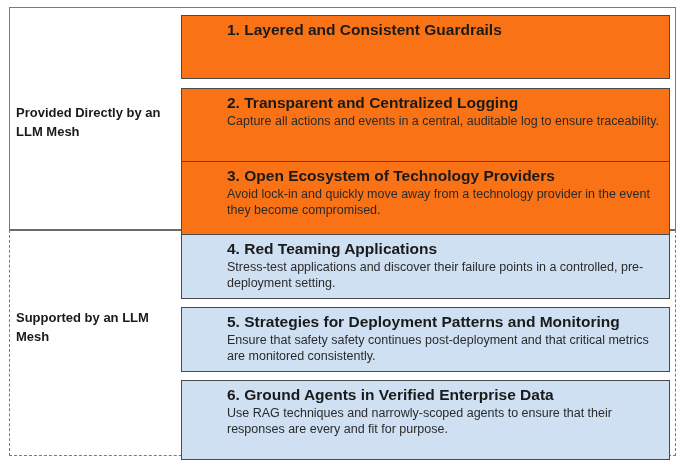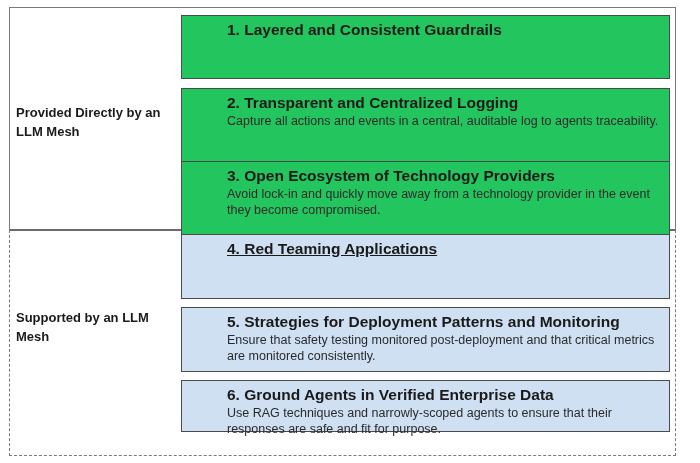--- a/index.html
+++ b/index.html
@@ -2,21 +2,21 @@
 <html><head>
   <meta charset="utf-8">
   <style>
     html, body { margin:0; padding:0; background:#ffffff; }
     body { width:700px; height:463px; position:relative; overflow:hidden; font-family:"Liberation Sans", sans-serif; color:#1a1a1a; }
     .group { position:absolute; left:9px; width:667px; box-sizing:border-box; }
     .group.solid { top:7px; height:224px; border:1.5px solid #7a7a7a; border-bottom:2px solid #6a6a6a; }
     .group.dashed { top:230px; height:226px; border:1.5px dashed #7a7a7a; border-top:none; }
     .group-label { position:absolute; left:16px; font-weight:bold; font-size:13px; line-height:19px; color:#1a1a1a; width:150px; }
     .card { position:absolute; left:181px; width:489px; box-sizing:border-box; border:1.5px solid #4a4a4a; padding:5px 10px 0 45px; }
-    .card.dark { background:#22c55e; }
+    .card.dark { background:#f97316; }
     .card.light { background:#cfe0f3; }
     .card-title { font-weight:bold; font-size:15.5px; line-height:18px; color:#1a1a1a; }
     .card-desc { font-size:12.5px; line-height:16px; color:#2a2a2a; margin-top:1px; }
   </style>
 </head>
 <body>
 
 <div class="group solid"></div>
 <div class="group dashed"></div>
 
@@ -25,30 +25,31 @@
 </div>
 <div class="group-label" style="top:308px;">
   <span>Supported by an LLM Mesh</span>
 </div>
 
 <div class="card dark" style="top:15px;height:64px;">
   <div class="card-title">1. Layered and Consistent Guardrails</div>
 </div>
 <div class="card dark" style="top:88px;height:82px;">
   <div class="card-title">2. Transparent and Centralized Logging</div>
-  <div class="card-desc">Capture all actions and events in a central, auditable log to agents traceability.</div>
+  <div class="card-desc">Capture all actions and events in a central, auditable log to ensure traceability.</div>
 </div>
 <div class="card dark" style="top:161px;height:82px;">
   <div class="card-title">3. Open Ecosystem of Technology Providers</div>
   <div class="card-desc">Avoid lock-in and quickly move away from a technology provider in the event they become compromised.</div>
 </div>
 
-<div class="card light" style="top:234px;height:65px;text-decoration:underline;">
+<div class="card light" style="top:234px;height:65px;">
   <div class="card-title">4. Red Teaming Applications</div>
+  <div class="card-desc">Stress-test applications and discover their failure points in a controlled, pre-deployment setting.</div>
 </div>
 <div class="card light" style="top:307px;height:65px;">
   <div class="card-title">5. Strategies for Deployment Patterns and Monitoring</div>
-  <div class="card-desc">Ensure that safety testing monitored post-deployment and that critical metrics are monitored consistently.</div>
+  <div class="card-desc">Ensure that safety safety continues post-deployment and that critical metrics are monitored consistently.</div>
 </div>
-<div class="card light" style="top:380px;height:52px;">
+<div class="card light" style="top:380px;height:80px;">
   <div class="card-title">6. Ground Agents in Verified Enterprise Data</div>
-  <div class="card-desc">Use RAG techniques and narrowly-scoped agents to ensure that their responses are safe and fit for purpose.</div>
+  <div class="card-desc">Use RAG techniques and narrowly-scoped agents to ensure that their responses are every and fit for purpose.</div>
 </div>
 
 </body></html>

